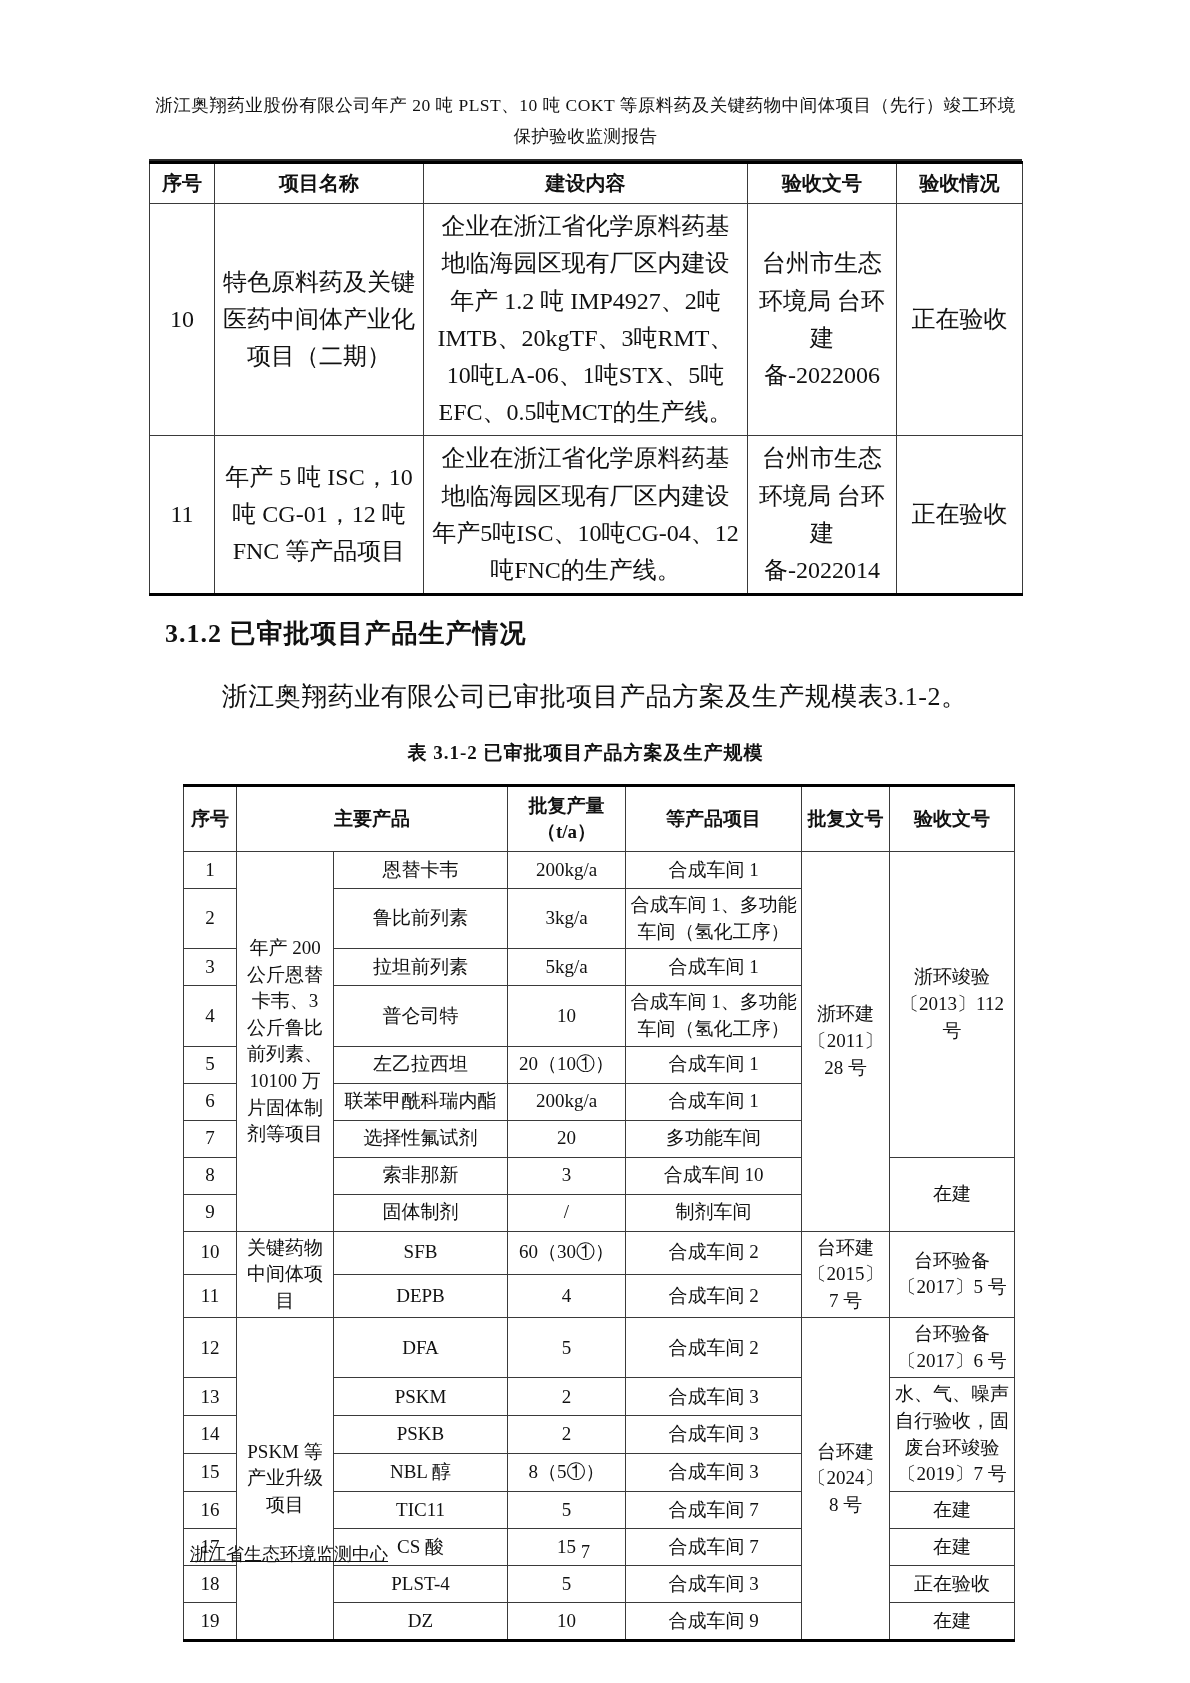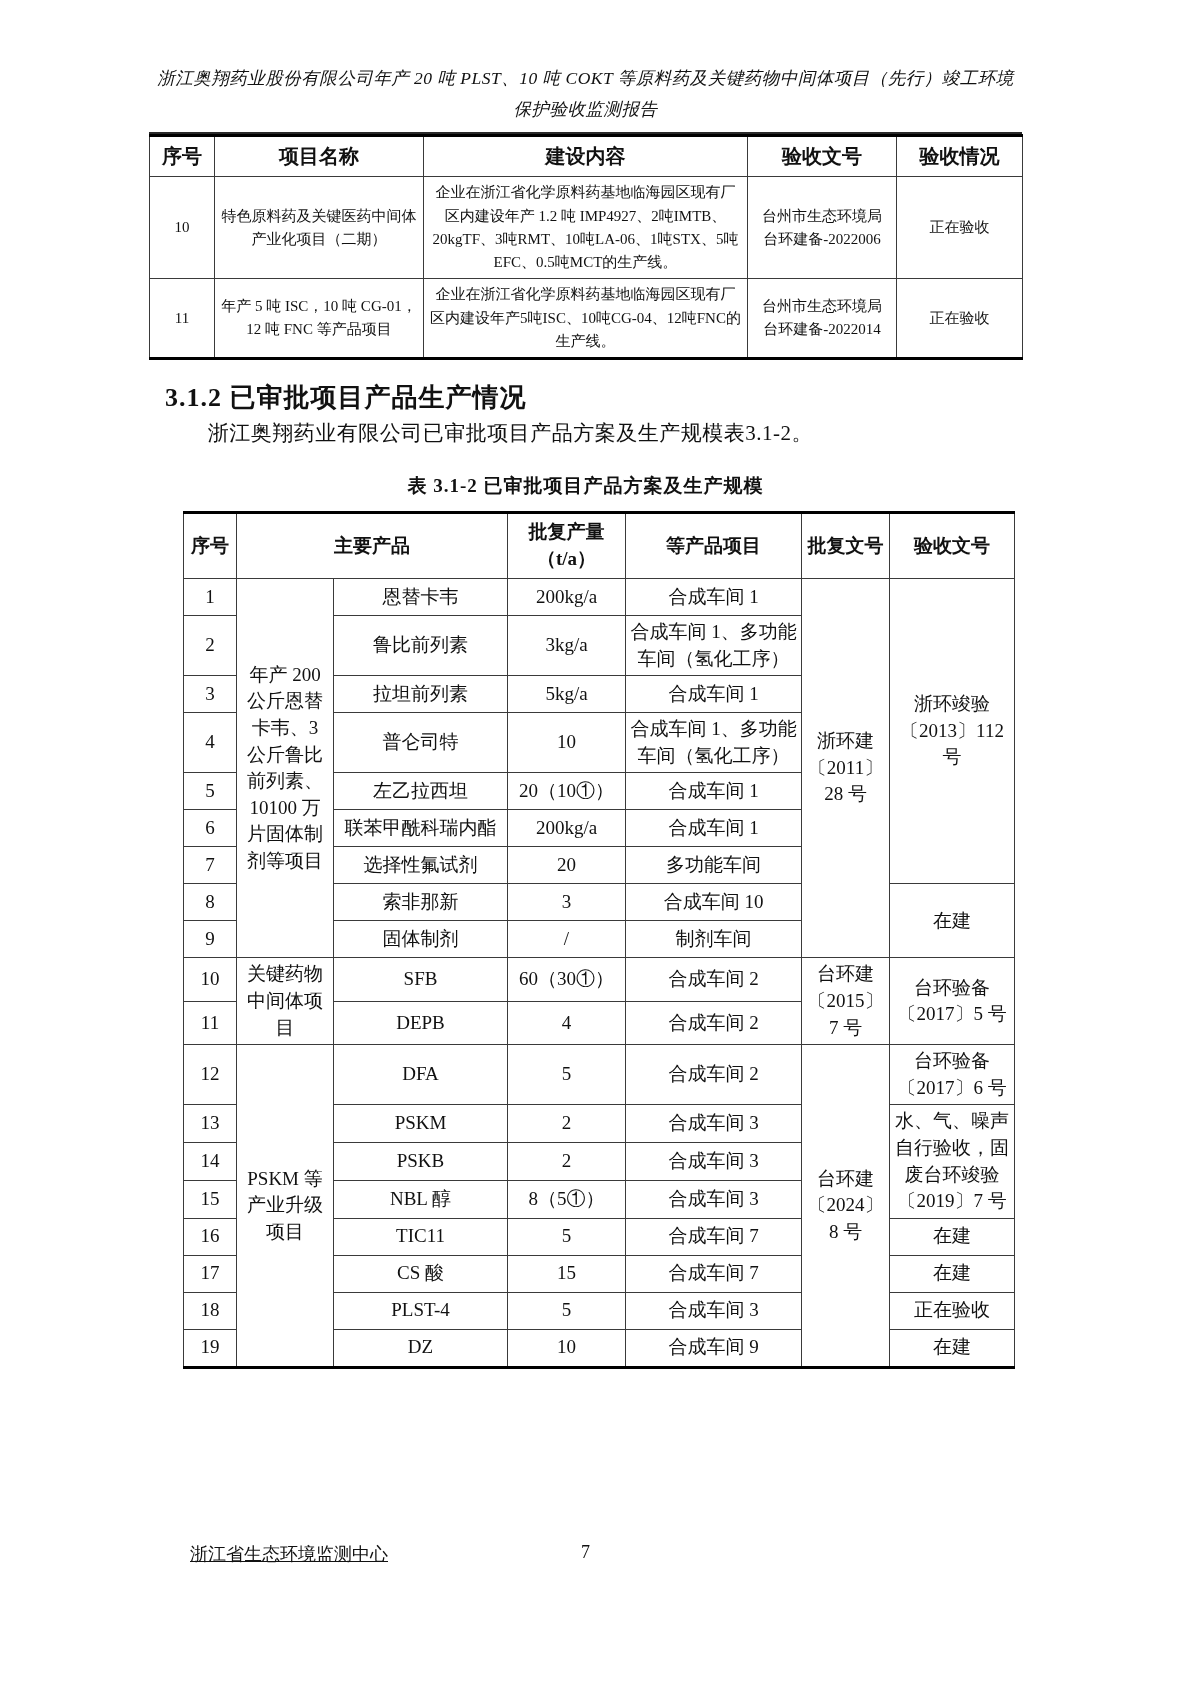--- a/index.html
+++ b/index.html
@@ -8,22 +8,21 @@
     width:1190px;height:1683px;
     background:#fff;
     font-family:"Liberation Serif","DejaVu Serif",serif;
     color:#111;
     overflow:hidden;
   }
   .content{width:873px;margin-left:149px;}
 
   
   .page-header{
-    padding-top:63px;
-    font-style:italic;
+    padding-top:90px;
   }
   .page-header .head-text{
     text-align:center;
     font-size:17.5px;
     line-height:1.75;
     letter-spacing:0.5px;
     padding:0 4px 8px 4px;
     border-bottom:2px solid #2a2a2a;
   }
 
@@ -31,45 +30,45 @@
   table{border-collapse:collapse;table-layout:fixed;}
   .doc-table{
     border-top:3px solid #000;
     border-bottom:3px solid #000;
     width:873px;
   }
   .doc-table th,.doc-table td{
     border:1px solid #3a3a3a;
     vertical-align:middle;
     text-align:center;
-    font-size:15px;
+    font-size:24px;
     line-height:1.55;
     padding:4px 6px;
     word-break:break-word;
   }
   .doc-table th{font-weight:bold;font-size:20px;}
   .cell-left{text-align:justify;text-justify:inter-character;}
 
   
   .section-heading{
     margin:20px 0 0 16px;
     font-size:26px;
     font-weight:bold;
     letter-spacing:1px;
   }
   .section-paragraph{
-    margin:4px 0 0 0;
-    font-size:21px;
+    margin:28px 0 0 0;
+    font-size:26px;
     text-indent:2.8em;
     letter-spacing:0.5px;
   }
 
   
   .table2-caption{
-    margin:26px 0 12px 0;
+    margin:26px 0 18px 0;
     text-align:center;
     font-size:19px;
     font-weight:bold;
     letter-spacing:1px;
   }
   .table2{
     width:831px;
     margin-left:34px;
     border-top:3px solid #000;
     border-bottom:3px solid #000;

